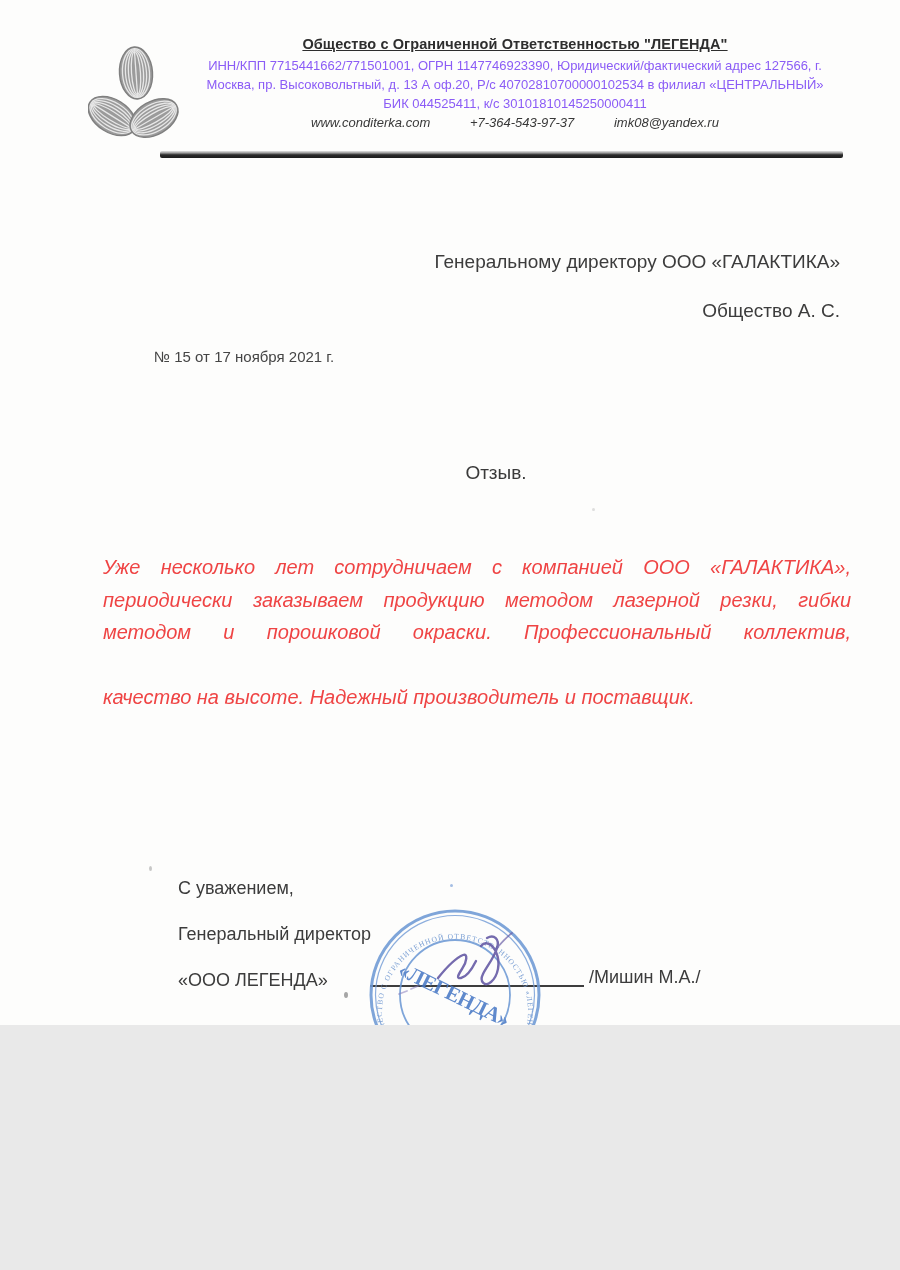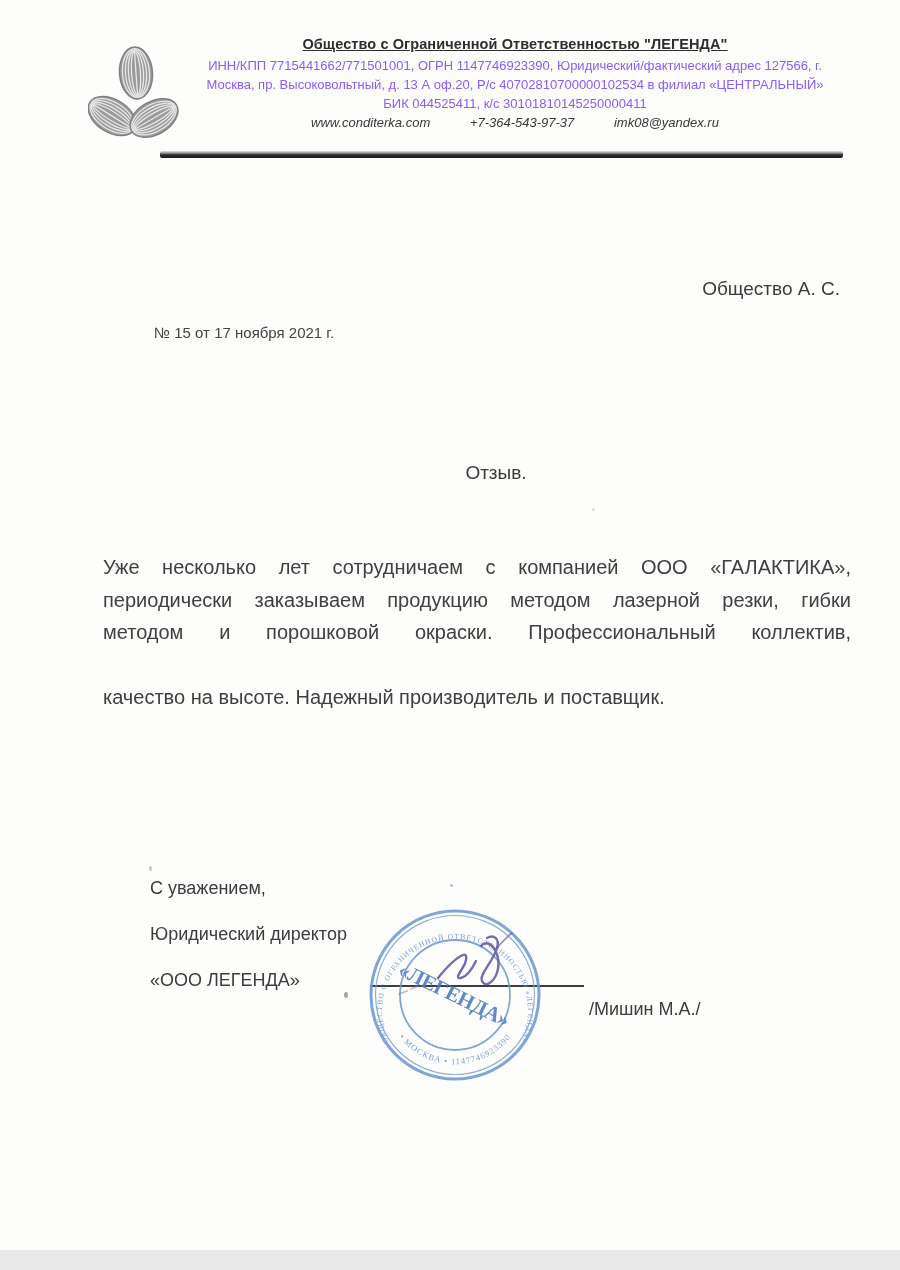--- a/index.html
+++ b/index.html
@@ -1,17 +1,17 @@
 <!DOCTYPE html>
 <html><head>
 <meta charset="utf-8">
 <style>
   html,body{margin:0;padding:0;background:#e9e9e9;}
   .page{
-    position:relative;width:900px;height:1250px;margin:0 auto;
+    position:relative;width:900px;height:1025px;margin:0 auto;
     background:#fdfdfc;overflow:hidden;
     font-family:"Liberation Sans",sans-serif;color:#3e3e3e;
   }
   
   .logo{position:absolute;left:88px;top:44px;width:96px;height:100px;}
   .header-text{position:absolute;left:170px;top:36px;width:690px;text-align:center;}
   .company-title{
     font-size:14.5px;font-weight:bold;color:#2e2e2e;
     text-decoration:underline;letter-spacing:.1px;margin-bottom:4px;
   }
@@ -20,33 +20,33 @@
   .company-contacts span{margin:0 18px;}
   .divider{
     position:absolute;left:160px;top:151px;width:683px;height:7px;
     background:linear-gradient(to bottom,#e2e2e2 0%,#9a9a9a 28%,#2b2b2b 55%,#1d1d1d 100%);
     border-radius:2px;
   }
   
   .addressee{position:absolute;left:300px;top:251px;width:540px;text-align:right;
     font-size:19px;color:#3c3c3c;}
   .addressee .line2{margin-top:27px;}
-  .reference{position:absolute;left:154px;top:324px;font-size:15px;color:#454545;}
+  .reference{position:absolute;left:154px;top:348px;font-size:15px;color:#454545;}
   
   .subject{position:absolute;left:60px;top:462px;width:872px;text-align:center;
     font-size:19px;color:#3a3a3a;}
   .body-text{position:absolute;left:103px;top:551px;width:748px;
-    font-size:20px;line-height:32.5px;color:#404040;}
+    font-size:20px;line-height:32.5px;color:#ef4444;font-style:italic;}
   .body-line{text-align:justify;text-align-last:justify;}
   .body-line.last{text-align-last:left;margin-top:32px;}
   
   .sign-block{position:absolute;left:150px;top:878px;font-size:18px;color:#3c3c3c;}
-  .sign-block div{margin-bottom:25px;}
+  .sign-block div{margin-bottom:25px;margin-left:28px;}
   .sign-line{position:absolute;left:370px;top:985px;width:214px;height:2px;background:#3d3d3d;z-index:1;}
-  .sign-name{position:absolute;left:589px;top:967px;font-size:18px;color:#3c3c3c;margin-top:32px;}
+  .sign-name{position:absolute;left:589px;top:967px;font-size:18px;color:#3c3c3c;}
   
   .stamp{position:absolute;left:350px;top:890px;width:210px;height:210px;z-index:2;opacity:.88;}
   .ink{position:absolute;left:350px;top:890px;width:210px;height:210px;z-index:3;}
   
   .speck{position:absolute;border-radius:50%;}
   .s1{left:149px;top:866px;width:3px;height:5px;background:#9a9a9a;opacity:.55;}
   .s2{left:115px;top:565px;width:3px;height:3px;background:#b5b5b5;opacity:.5;}
   .s3{left:344px;top:992px;width:4px;height:6px;background:#6d6d6d;opacity:.6;}
   .s4{left:450px;top:884px;width:3px;height:3px;background:#7da3d9;opacity:.7;}
   .s5{left:592px;top:508px;width:3px;height:3px;background:#c0c0c0;opacity:.5;}
@@ -80,37 +80,38 @@
     <div class="company-contacts">
       <span>www.conditerka.com</span>
       <span>+7-364-543-97-37</span>
       <span>imk08@yandex.ru</span>
     </div>
   </div>
 
   <div class="divider"></div>
 
   <div class="addressee">
+    <div class="line1">Генеральному директору ООО «ГАЛАКТИКА»</div>
     <div class="line2">Общество А. С.</div>
   </div>
 
   <div class="reference">№ 15 от 17 ноября 2021 г.</div>
 
   <div class="subject">Отзыв.</div>
 
   <div class="body-text">
     <div class="body-line">Уже несколько лет сотрудничаем с компанией ООО «ГАЛАКТИКА»,</div>
     <div class="body-line">периодически заказываем продукцию методом лазерной резки, гибки</div>
     <div class="body-line">методом и порошковой окраски. Профессиональный коллектив,</div>
     <div class="body-line last">качество на высоте. Надежный производитель и поставщик.</div>
   </div>
 
   <div class="sign-block">
     <div>С уважением,</div>
-    <div>Юридический директор</div>
+    <div>Генеральный директор</div>
     <div>«ООО ЛЕГЕНДА»</div>
   </div>
 
   <div class="sign-line"></div>
   <div class="sign-name">/Мишин М.А./</div>
 
   <svg class="stamp" viewBox="0 0 210 210" xmlns="http://www.w3.org/2000/svg">
     <circle cx="105" cy="105" r="84" fill="none" stroke="#6e9ad5" stroke-width="3"></circle>
     <circle cx="105" cy="105" r="79.5" fill="none" stroke="#7da3d9" stroke-width="1.2"></circle>
     <circle cx="105" cy="105" r="55" fill="none" stroke="#6e9ad5" stroke-width="1.8"></circle>

